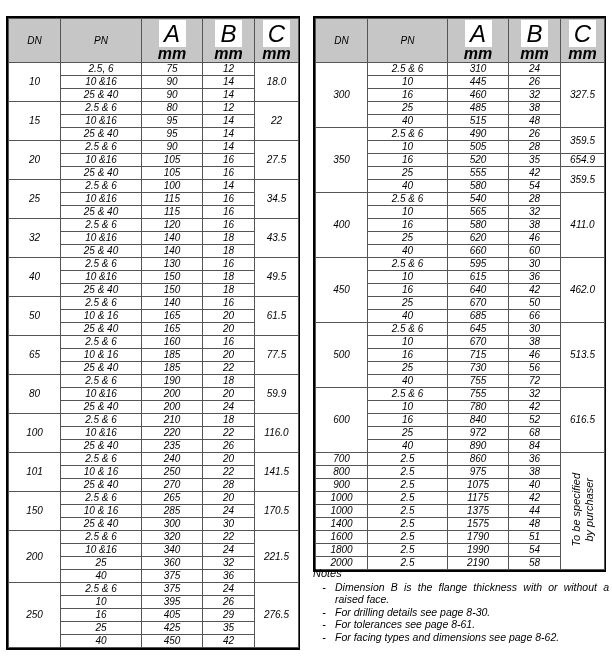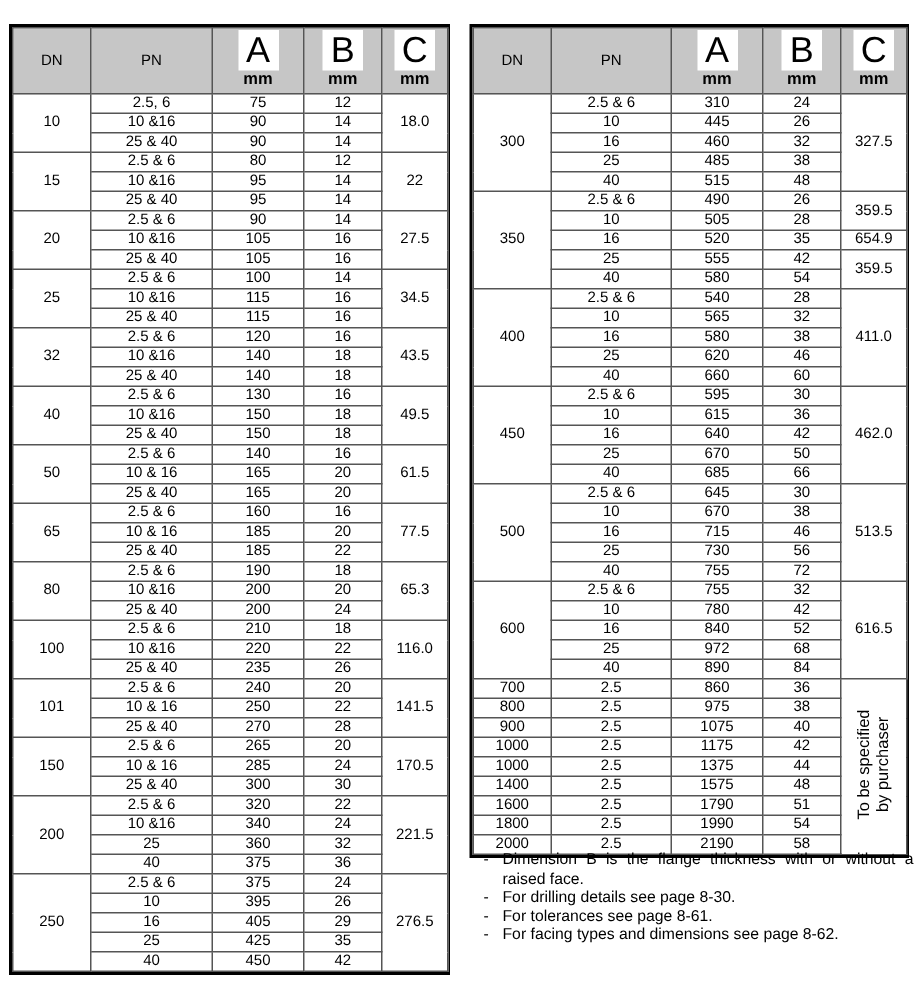--- a/index.html
+++ b/index.html
@@ -16,20 +16,21 @@
     color: #000;
     overflow: hidden;
   }
 
   .page {
     position: absolute;
     left: 0;
     top: 0;
     width: 588px;
     height: 659px;
+    font-style: italic;
   }
 
   .tbl-wrap {
     position: absolute;
     border: 2px solid #000;
     box-sizing: border-box;
     background: #fff;
   }
   #left-table-wrap  { left: 6px;   top: 16px; width: 294px; }
   #right-table-wrap { left: 313px; top: 16px; width: 293px; }
@@ -74,21 +75,21 @@
     font-size: 24px;
     font-weight: normal;
     line-height: 27px;
     width: 27px;
     height: 27px;
     display: block;
     text-align: center;
     font-family: "Liberation Sans", sans-serif;
   }
   .hd-unit {
-    font-size: 11px;
+    font-size: 16px;
     font-weight: bold;
     line-height: 13px;
     display: block;
   }
 
   
   td.dn  { font-size: 12px; }
   td.pn  { font-size: 10px; }
   td.av  { font-size: 10px; }
   td.bv  { font-size: 10px; }
@@ -317,21 +318,21 @@
           <tr>
             <td class="pn">25 &amp; 40</td>
             <td class="av">185</td>
             <td class="bv">22</td>
           </tr>
           <tr>
             <td class="dn thick-top" rowspan="3">80</td>
             <td class="pn thick-top">2.5 &amp; 6</td>
             <td class="av thick-top">190</td>
             <td class="bv thick-top">18</td>
-            <td class="cv thick-top" rowspan="3">65.3</td>
+            <td class="cv thick-top" rowspan="3">59.9</td>
           </tr>
           <tr>
             <td class="pn">10 &amp;16</td>
             <td class="av">200</td>
             <td class="bv">20</td>
           </tr>
           <tr>
             <td class="pn">25 &amp; 40</td>
             <td class="av">200</td>
             <td class="bv">24</td>
@@ -692,20 +693,21 @@
             <td class="dn">2000</td>
             <td class="pn">2.5</td>
             <td class="av">2190</td>
             <td class="bv">58</td>
           </tr>
         </tbody>
     </table>
   </div>
 
   <div id="notes">
+    <div class="notes-title">Notes</div>
     <ul id="notes-list">
         <li class="note-first">
           <span class="dash">-</span>
           <span class="txt">Dimension B is the flange thickness with or without a raised face.</span>
         </li>
         <li>
           <span class="dash">-</span>
           <span class="txt">For drilling details see page 8-30.</span>
         </li>
         <li>

